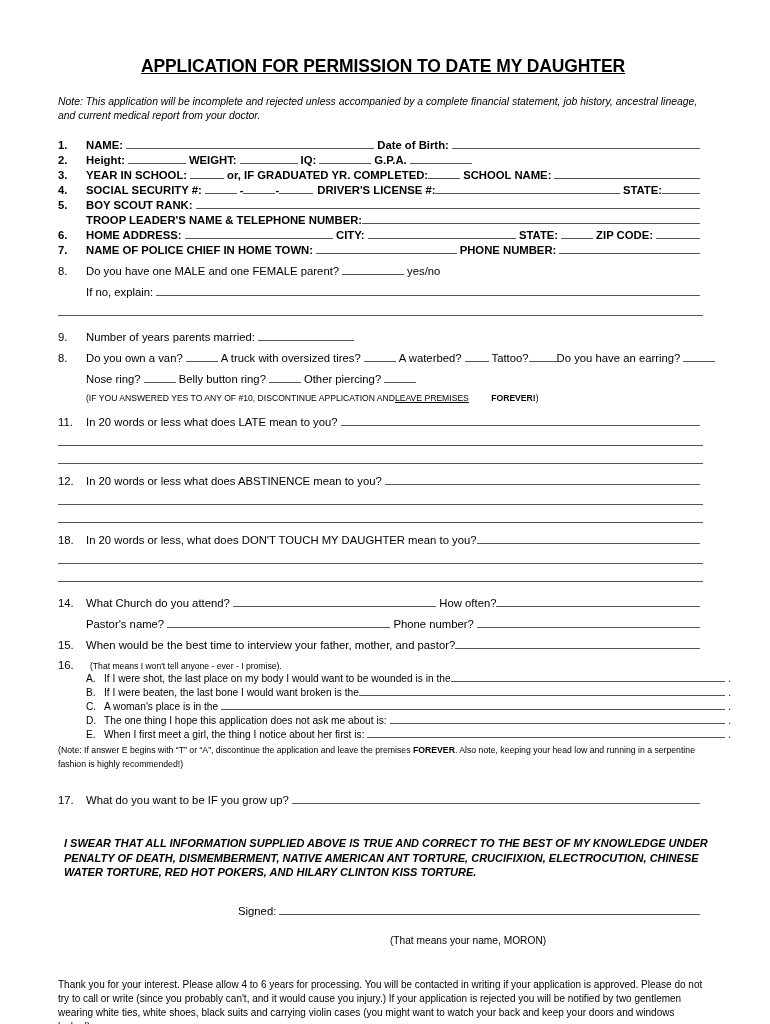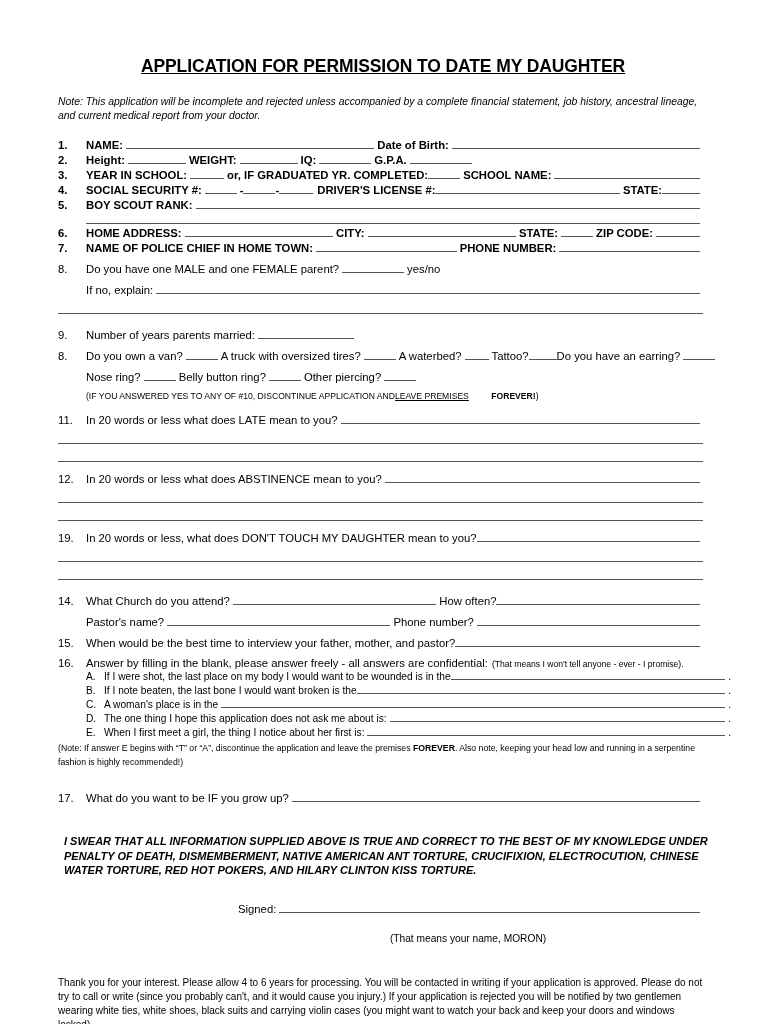--- a/index.html
+++ b/index.html
@@ -222,20 +222,21 @@
     <div class="num b">5.</div>
     <div class="body">
       <span class="lbl b">BOY SCOUT RANK:</span>
       <span class="blank grow"></span>
     </div>
   </div>
 
   <div class="row">
     <div class="num"></div>
     <div class="body">
+      <span class="lbl b">TROOP LEADER'S NAME &amp; TELEPHONE NUMBER:</span>
       <span class="blank grow" style="margin-left:0"></span>
     </div>
   </div>
 
   <div class="row">
     <div class="num b">6.</div>
     <div class="body">
       <span class="lbl b">HOME ADDRESS:</span>
       <span class="blank grow"></span>
       <span class="lbl b">CITY:</span>
@@ -353,21 +354,21 @@
       <span class="lbl">In 20 words or less what does ABSTINENCE mean to you?</span>
       <span class="blank grow"></span>
     </div>
   </div>
   <div class="rule"></div>
   <div class="rule"></div>
 
   <div class="sp10"></div>
 
   <div class="row">
-    <div class="num">19.</div>
+    <div class="num">18.</div>
     <div class="body">
       <span class="lbl">In 20 words or less, what does DON'T TOUCH MY DAUGHTER mean to you?</span>
       <span class="blank grow" style="margin-left:0"></span>
     </div>
   </div>
   <div class="rule"></div>
   <div class="rule"></div>
 
   <div class="sp14"></div>
 
@@ -401,35 +402,34 @@
       <span class="lbl">When would be the best time to interview your father, mother, and pastor?</span>
       <span class="blank grow" style="margin-left:0"></span>
     </div>
   </div>
 
   <div class="sp6"></div>
 
   <div class="row" style="margin-bottom:0">
     <div class="num">16.</div>
     <div class="body">
-      <span class="lbl">Answer by filling in the blank, please answer freely - all answers are confidential:</span>
       <span class="sm" style="margin-left:4px">(That means I won't tell anyone - ever - I promise).</span>
     </div>
   </div>
 
   <div class="sub">
     <div class="slet">A.</div>
     <span class="stxt">If I were shot, the last place on my body I would want to be wounded is in the</span>
     <span class="blank grow" style="margin-left:0"></span>
     <span class="period">.</span>
   </div>
 
   <div class="sub">
     <div class="slet">B.</div>
-    <span class="stxt">If I note beaten, the last bone I would want broken is the</span>
+    <span class="stxt">If I were beaten, the last bone I would want broken is the</span>
     <span class="blank grow" style="margin-left:0"></span>
     <span class="period">.</span>
   </div>
 
   <div class="sub">
     <div class="slet">C.</div>
     <span class="stxt">A woman's place is in the</span>
     <span class="blank grow"></span>
     <span class="period">.</span>
   </div>

